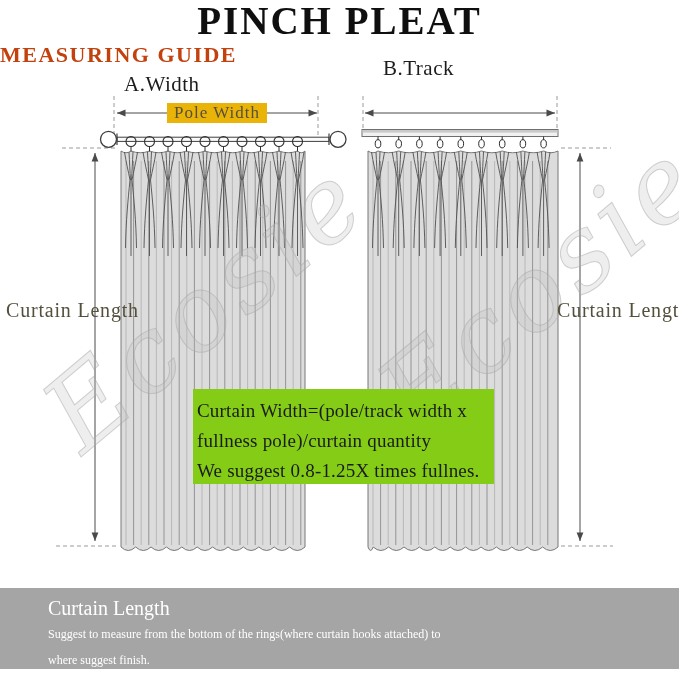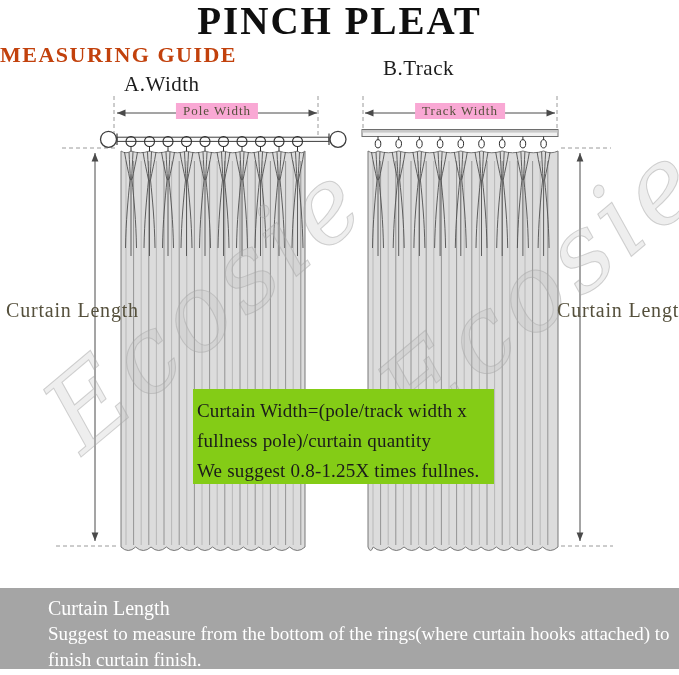--- a/index.html
+++ b/index.html
@@ -14,41 +14,41 @@
   }
   .page-subtitle{
     position:absolute;left:0;top:42px;width:588px;margin:0;text-align:left;
     font-size:22px;font-weight:700;letter-spacing:1.5px;color:#c2410c;
   }
   .sec-label{position:absolute;font-size:21px;color:#1c1c1c;letter-spacing:0.5px;}
   #labelA{left:124px;top:72px;}
   #labelB{left:383px;top:56px;}
   .measure-label{
     position:absolute;top:103px;transform:translateX(-50%);
-    font-size:13px;letter-spacing:1px;color:#55503c;background:#f9a8d4;padding:0 7px;
+    font-size:17px;letter-spacing:1px;color:#55503c;background:#eab308;padding:0 7px;
     white-space:nowrap;
   }
   #poleWidthLabel{left:217px;}
   #trackWidthLabel{left:460px;}
   .length-label{
     position:absolute;top:299px;font-size:20px;letter-spacing:0.8px;color:#55503c;white-space:nowrap;
   }
   #lengthLeft{left:6px;}
   #lengthRight{left:557px;}
   .formula-box{
     position:absolute;left:193px;top:389px;width:301px;height:95px;background:#84cc16;
     box-sizing:border-box;padding:7px 0 0 4px;
     font-size:19px;letter-spacing:0.2px;line-height:30px;color:#1b1b1b;white-space:nowrap;
   }
   .footer{
     position:absolute;left:0;top:588px;width:679px;height:81px;background:#a5a5a5;
     box-sizing:border-box;padding:7px 0 0 48px;color:#ffffff;white-space:nowrap;overflow:hidden;
   }
   .footer-heading{font-size:20px;line-height:26px;}
-  .footer-line{font-size:19px;line-height:26px;}
+  .footer-line{font-size:12px;line-height:26px;}
   .watermark{
     position:absolute;font-family:"DejaVu Serif",serif;font-style:italic;
     font-size:104px;letter-spacing:6px;white-space:nowrap;text-align:center;
     color:rgba(187,187,187,0.25);-webkit-text-stroke:1px rgba(168,168,168,0.5);
     pointer-events:none;
   }
   .wm-left{left:-5px;top:245px;width:420px;transform:rotate(-40deg);}
   .wm-right{left:330px;top:225px;width:420px;transform:rotate(-40deg);}
 </style>
 </head>
@@ -322,30 +322,29 @@
   <div class="watermark wm-left">Ecosie</div>
   <div class="watermark wm-right">Ecosie</div>
 
   <h1 class="page-title">PINCH PLEAT</h1>
   <h2 class="page-subtitle">MEASURING GUIDE</h2>
 
   <div class="sec-label" id="labelA">A.Width</div>
   <div class="sec-label" id="labelB">B.Track</div>
 
   <span class="measure-label" id="poleWidthLabel">Pole Width</span>
-  <span class="measure-label" id="trackWidthLabel">Track Width</span>
 
   <span class="length-label" id="lengthLeft">Curtain Length</span>
   <span class="length-label" id="lengthRight">Curtain Length</span>
 
   <div class="formula-box">
     <div>Curtain Width=(pole/track width x</div>
     <div>fullness pole)/curtain quantity</div>
     <div>We suggest 0.8-1.25X times fullnes.</div>
   </div>
 
   <div class="footer">
     <div class="footer-heading">Curtain Length</div>
     <div class="footer-line">Suggest to measure from the bottom of the rings(where curtain hooks attached) to</div>
-    <div class="footer-line">finish curtain finish.</div>
+    <div class="footer-line">where suggest finish.</div>
   </div>
 
 </div>
 
 </body></html>

